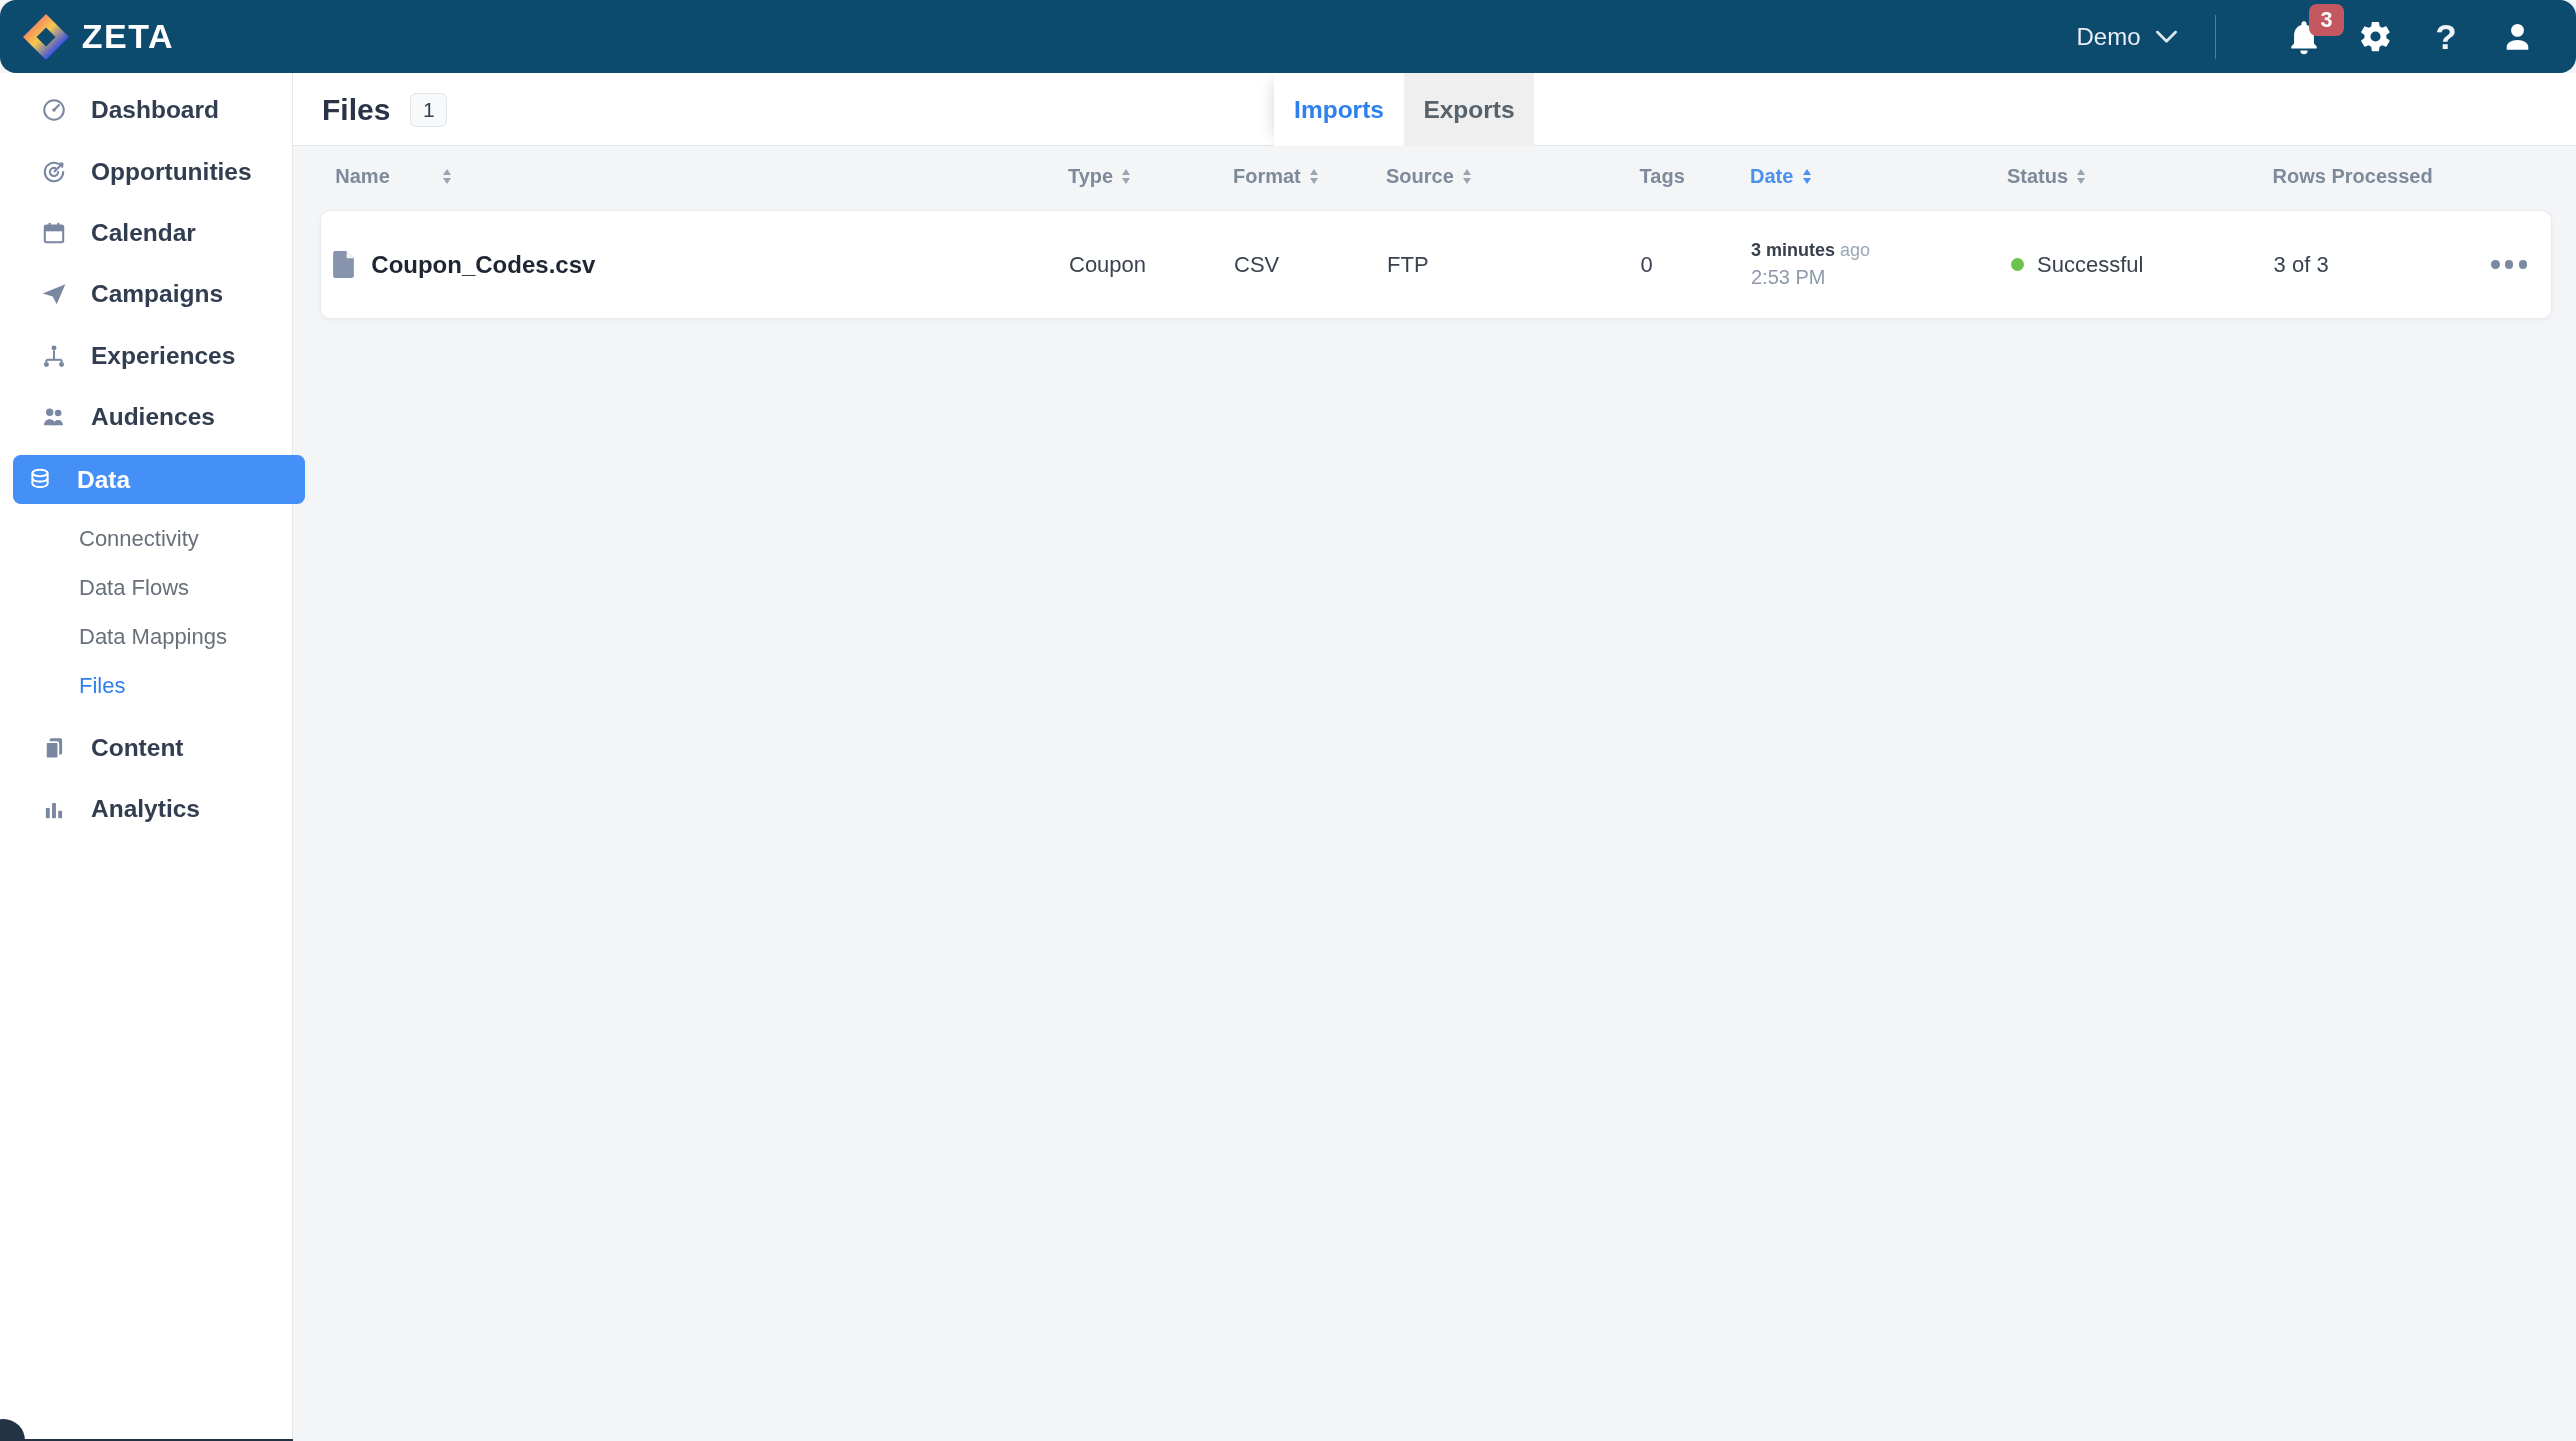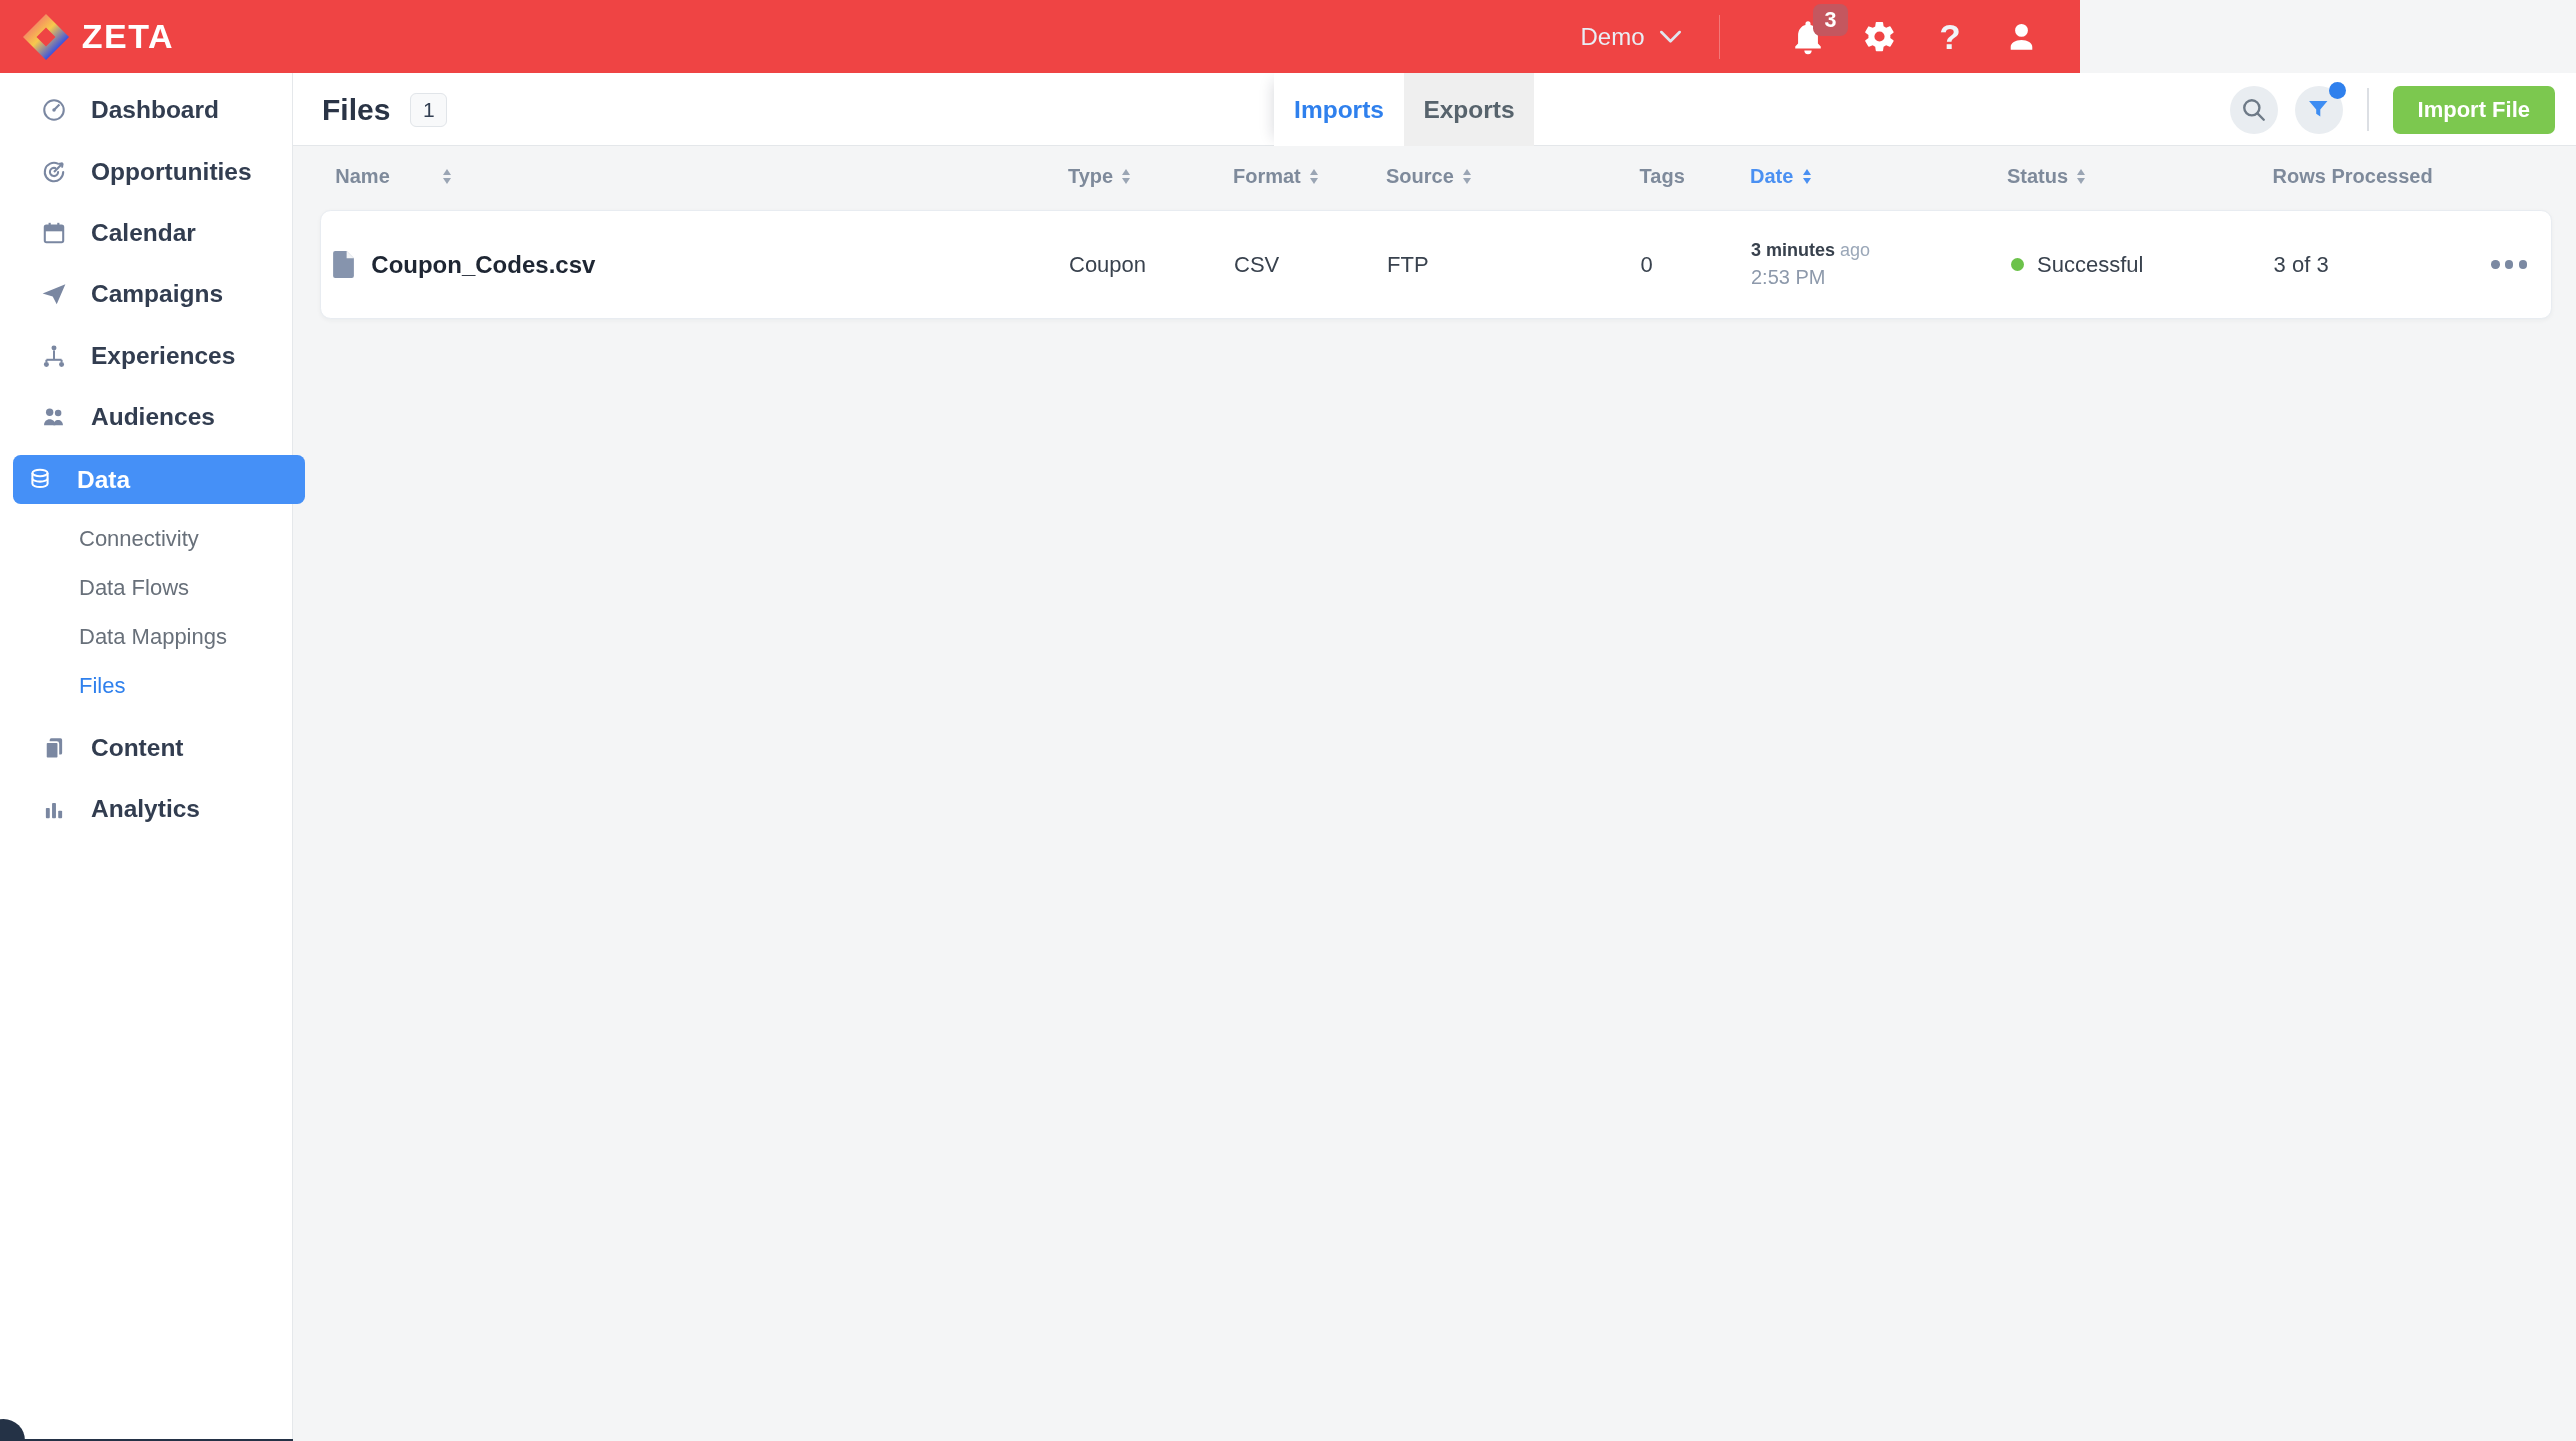--- a/index.html
+++ b/index.html
@@ -1,22 +1,22 @@
 <!DOCTYPE html>
 <html style="font-size:12.3px"><head>
 <meta charset="utf-8">
 <style>
   * { margin:0; padding:0; box-sizing:border-box; }
   html,body { width:2576px; height:1441px; overflow:hidden; }
   body { font-family:"Liberation Sans", sans-serif; background:#f4f5f6; }
   #app { position:relative; width:2576px; height:1441px; }
 
   
-  .topbar { position:absolute; left:0; top:0; width:2080px; height:73px;
-    background:#ef4444; display:flex; align-items:center; justify-content:space-between; z-index:30; }
+  .topbar { position:absolute; left:0; top:0; width:2576px; height:73px;
+    background:#0c4a6e; display:flex; align-items:center; justify-content:space-between; z-index:30;border-radius:16px; }
   .brand { display:flex; align-items:center; padding-left:21.5px; cursor:pointer; }
   .brand-name { color:#ffffff; font-size:34px; font-weight:800; letter-spacing:1.5px; margin-left:12.3px; }
   .topbar-right { display:flex; align-items:center; padding-right:39px; }
   .org { display:flex; align-items:center; color:#e9eef5; font-size:24px; font-weight:500; cursor:pointer; }
   .org svg { margin-left:14px; }
   .tb-divider { width:1.5px; height:44px; background:rgba(255,255,255,0.28); margin:0 37px; }
   .tb-icon { position:relative; display:flex; align-items:center; justify-content:center;
     width:40px; height:40px; margin-left:31px; cursor:pointer; }
   .tb-icon:first-of-type { margin-left:0; }
   .notif-badge { position:absolute; top:-12.3px; right:-20px; min-width:35px; height:32px;
@@ -283,36 +283,20 @@
 
       <div class="tabs">
         <div class="tab active">
           <span>Imports</span>
         </div>
         <div class="tab inactive">
           <span>Exports</span>
         </div>
       </div>
 
-      <div class="header-controls">
-        <div class="circle-btn">
-          <svg width="26" height="26" viewBox="0 0 24 24">
-            <circle cx="10" cy="10" r="7" fill="none" stroke="#6e7a87" stroke-width="2.2"></circle>
-            <line x1="15.2" y1="15.2" x2="21" y2="21" stroke="#6e7a87" stroke-width="2.2" stroke-linecap="round"></line>
-          </svg>
-        </div>
-        <div class="circle-btn">
-          <svg width="24.5" height="24.5" viewBox="0 0 24 24">
-            <path fill="#3e8df2" d="M3 4h18l-7 8.2V19l-4-2.6v-4.2z"></path>
-          </svg>
-          <span class="filter-dot"></span>
-        </div>
-        <div class="hc-divider"></div>
-        <button class="green-btn">Import File</button>
-      </div>
     </div>
 
     <div class="content">
 
       <div class="grid-cols thead">
         <div class="th sortable name-col">
           <span>Name</span>
           <span class="sort">
               <span class="up"></span>
               <span class="down"></span>

